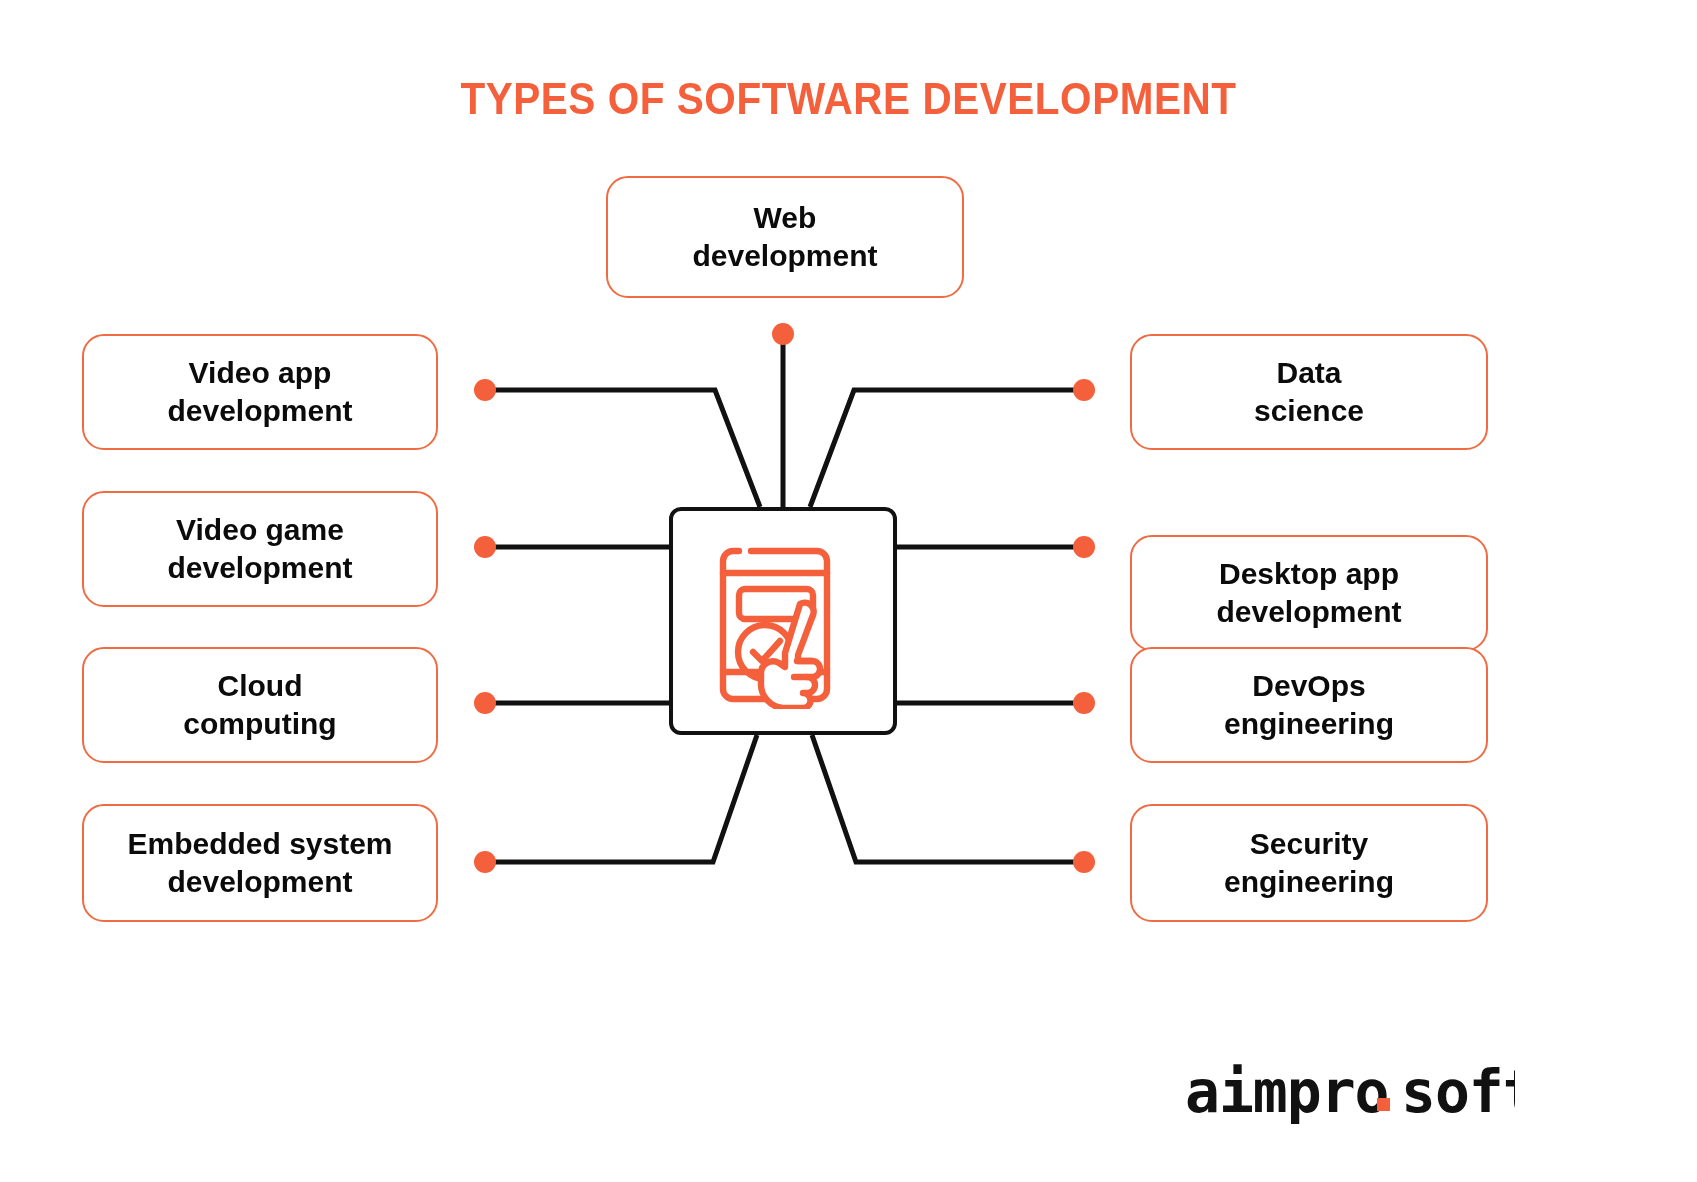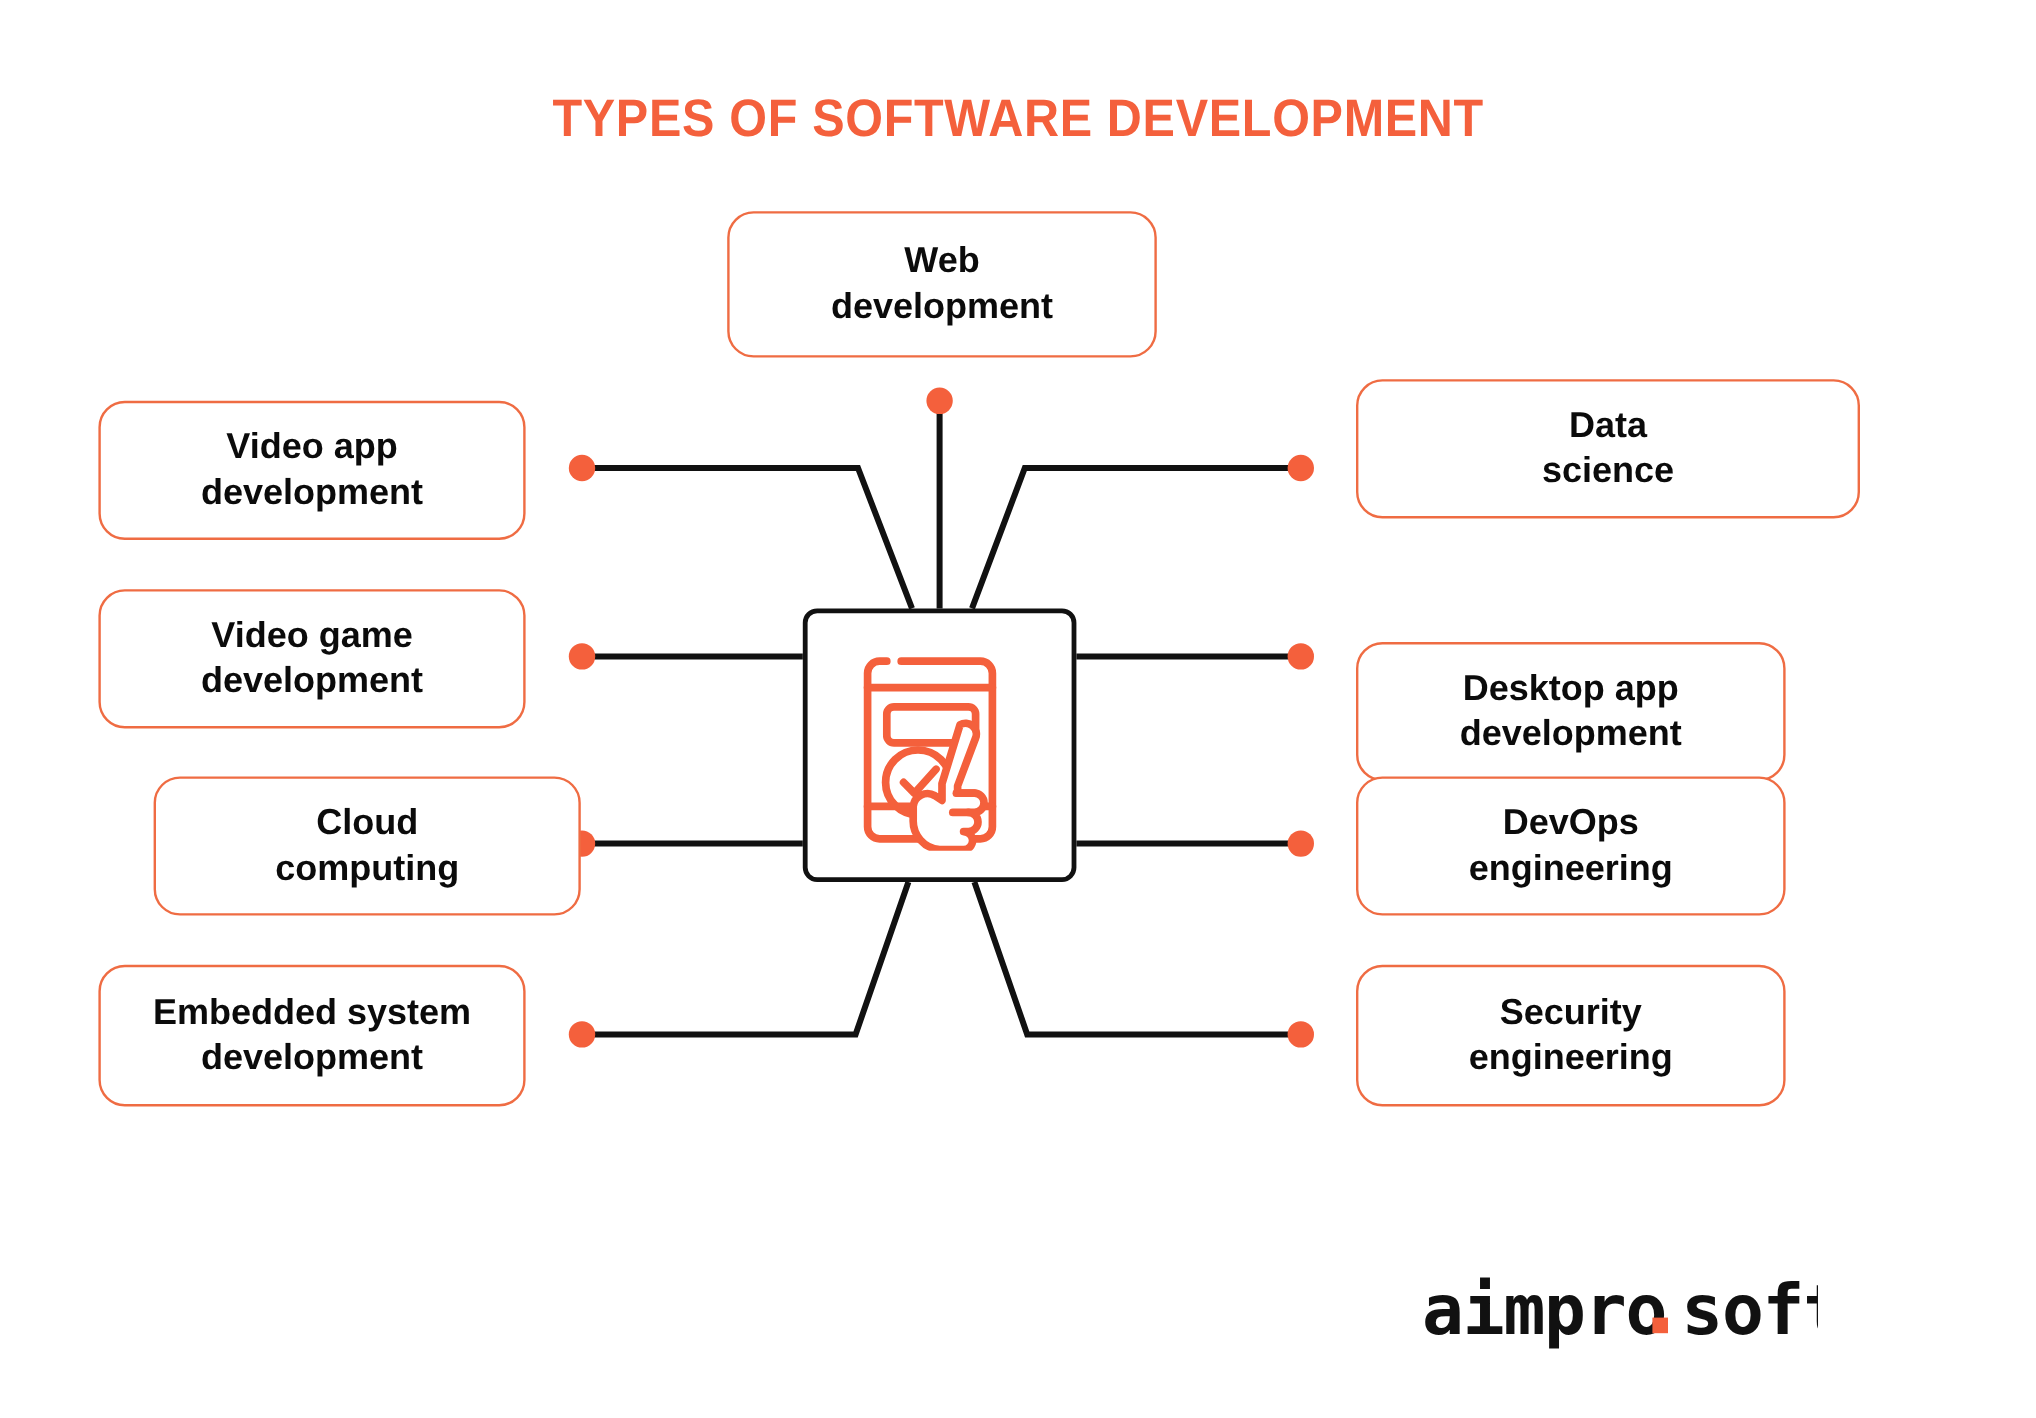--- a/index.html
+++ b/index.html
@@ -65,24 +65,24 @@
     line-height: 1.28;
     padding: 16px 10px;
   }
   .node span { display: block; white-space: pre-line; }
 
   
   .n-web      { left: 606px;  top: 176px; width: 358px; height: 122px; }
 
   .n-mobile   { left: 82px;   top: 334px; width: 356px; height: 116px; }
   .n-video    { left: 82px;   top: 491px; width: 356px; height: 116px; }
-  .n-cloud    { left: 82px;   top: 647px; width: 356px; height: 116px; margin-left: 46px; }
+  .n-cloud    { left: 82px;   top: 647px; width: 356px; height: 116px; }
   .n-embedded { left: 82px;   top: 804px; width: 356px; height: 118px; }
 
-  .n-data     { left: 1130px; top: 316px; width: 420px; height: 116px; }
+  .n-data     { left: 1130px; top: 334px; width: 358px; height: 116px; }
   .n-desktop  { left: 1130px; top: 491px; width: 358px; height: 116px; margin-top: 44px; }
   .n-devops   { left: 1130px; top: 647px; width: 358px; height: 116px; justify-content: center; }
   .n-security { left: 1130px; top: 804px; width: 358px; height: 118px; }
 
   
   .hub {
     position: absolute;
     left: 669px;
     top: 507px;
     width: 228px;

